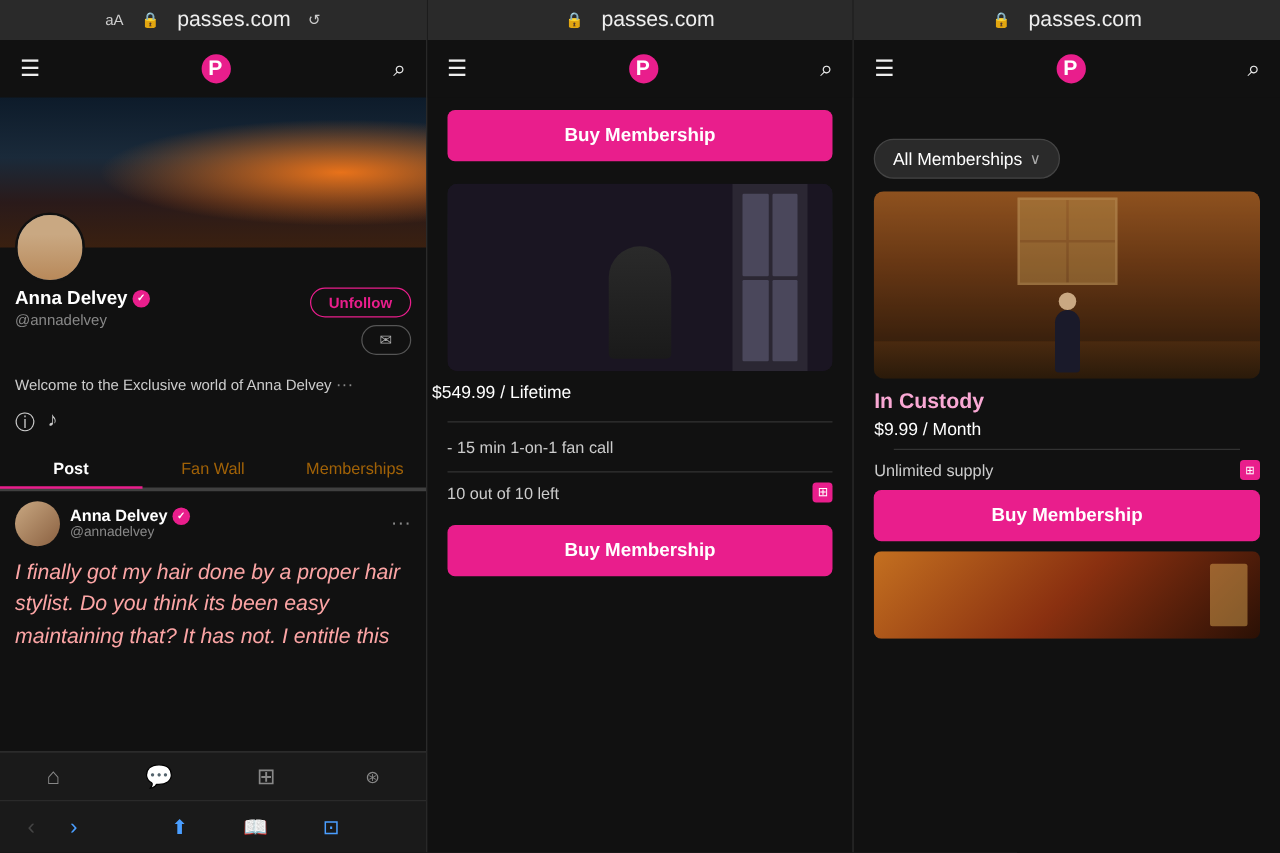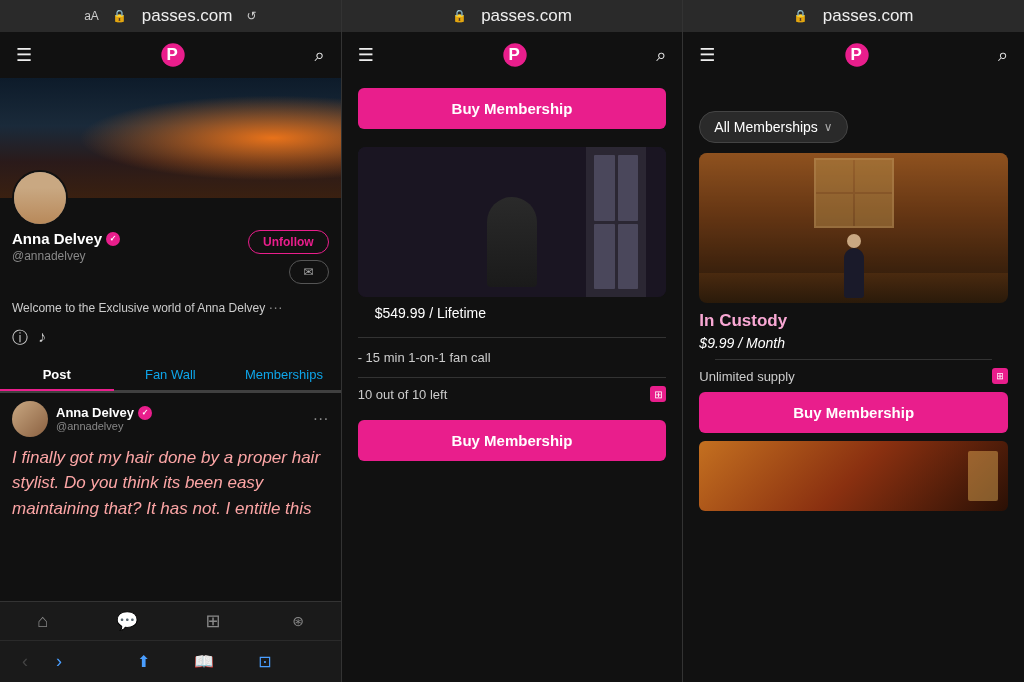--- a/index.html
+++ b/index.html
@@ -204,21 +204,21 @@
       border-bottom: 3px solid #404040;
       margin-top: 6px;
       flex-shrink: 0;
     }
 
     .tab {
       flex: 1;
       text-align: center;
       padding: 8px 4px;
       font-size: 13px;
-      color: #0ea5e9;
+      color: #a16207;
       cursor: pointer;
       position: relative;
     }
 
     .tab.active {
       color: #fff;
       font-weight: 600;
     }
 
     .tab.active::after {
@@ -402,21 +402,21 @@
     .membership-title {
       color: #fff;
       font-size: 17px;
       font-weight: 700;
       margin: 8px 16px 2px;
     }
 
     .membership-price {
       color: #fff;
       font-size: 14px;
-      margin: 0 33px 8px;
+      margin: 0 4px 8px;
     }
 
     .membership-feature {
       color: #ccc;
       font-size: 13px;
       margin: 4px 16px;
       display: flex;
       align-items: center;
       gap: 4px;
     }
@@ -558,21 +558,20 @@
       color: #f9a8d4;
       font-size: 17px;
       font-weight: 700;
       margin-bottom: 4px;
     }
 
     .custody-price {
       color: #fff;
       font-size: 14px;
       margin-bottom: 8px;
-      font-style: italic;
     }
 
     .custody-feature {
       color: #ccc;
       font-size: 13px;
       margin: 4px 0;
     }
 
     .custody-supply {
       color: #ccc;

